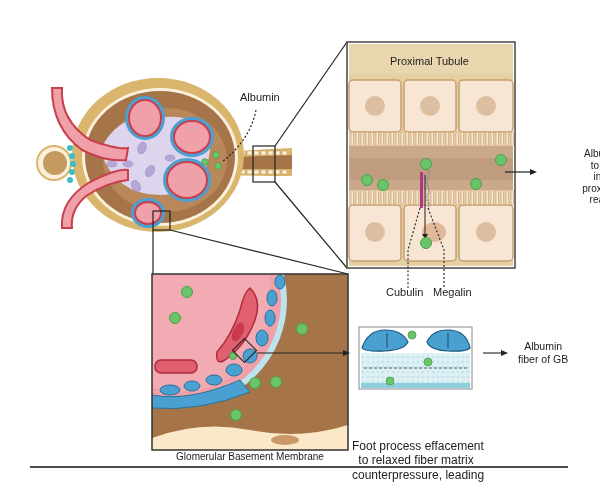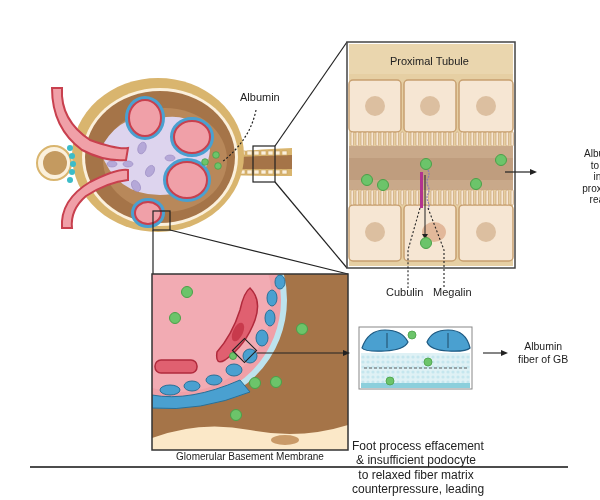--- a/index.html
+++ b/index.html
@@ -438,18 +438,17 @@
 
 <div class="abs" style="left:518px;top:340px;width:82px;height:30px;">
   <div class="lbl" style="left:0;top:0;text-align:center;font-size:10.5px;line-height:1.2;">
     <div>Albumin</div>
     <div>fiber of GB</div>
   </div>
 </div>
 
 <div class="lbl lbl-c" style="left:352px;top:399px;width:128px;font-size:12px;line-height:1.2;margin-top:40px;">
   <div>Foot process effacement</div>
-  <div>&amp; insufficient podocyte</div>
   <div>to relaxed fiber matrix</div>
   <div>counterpressure, leading</div>
 </div>
 
 <div class="lbl lbl-c" style="left:152px;top:451px;width:196px;font-size:10px;">Glomerular Basement Membrane</div>
 
 </body></html>

